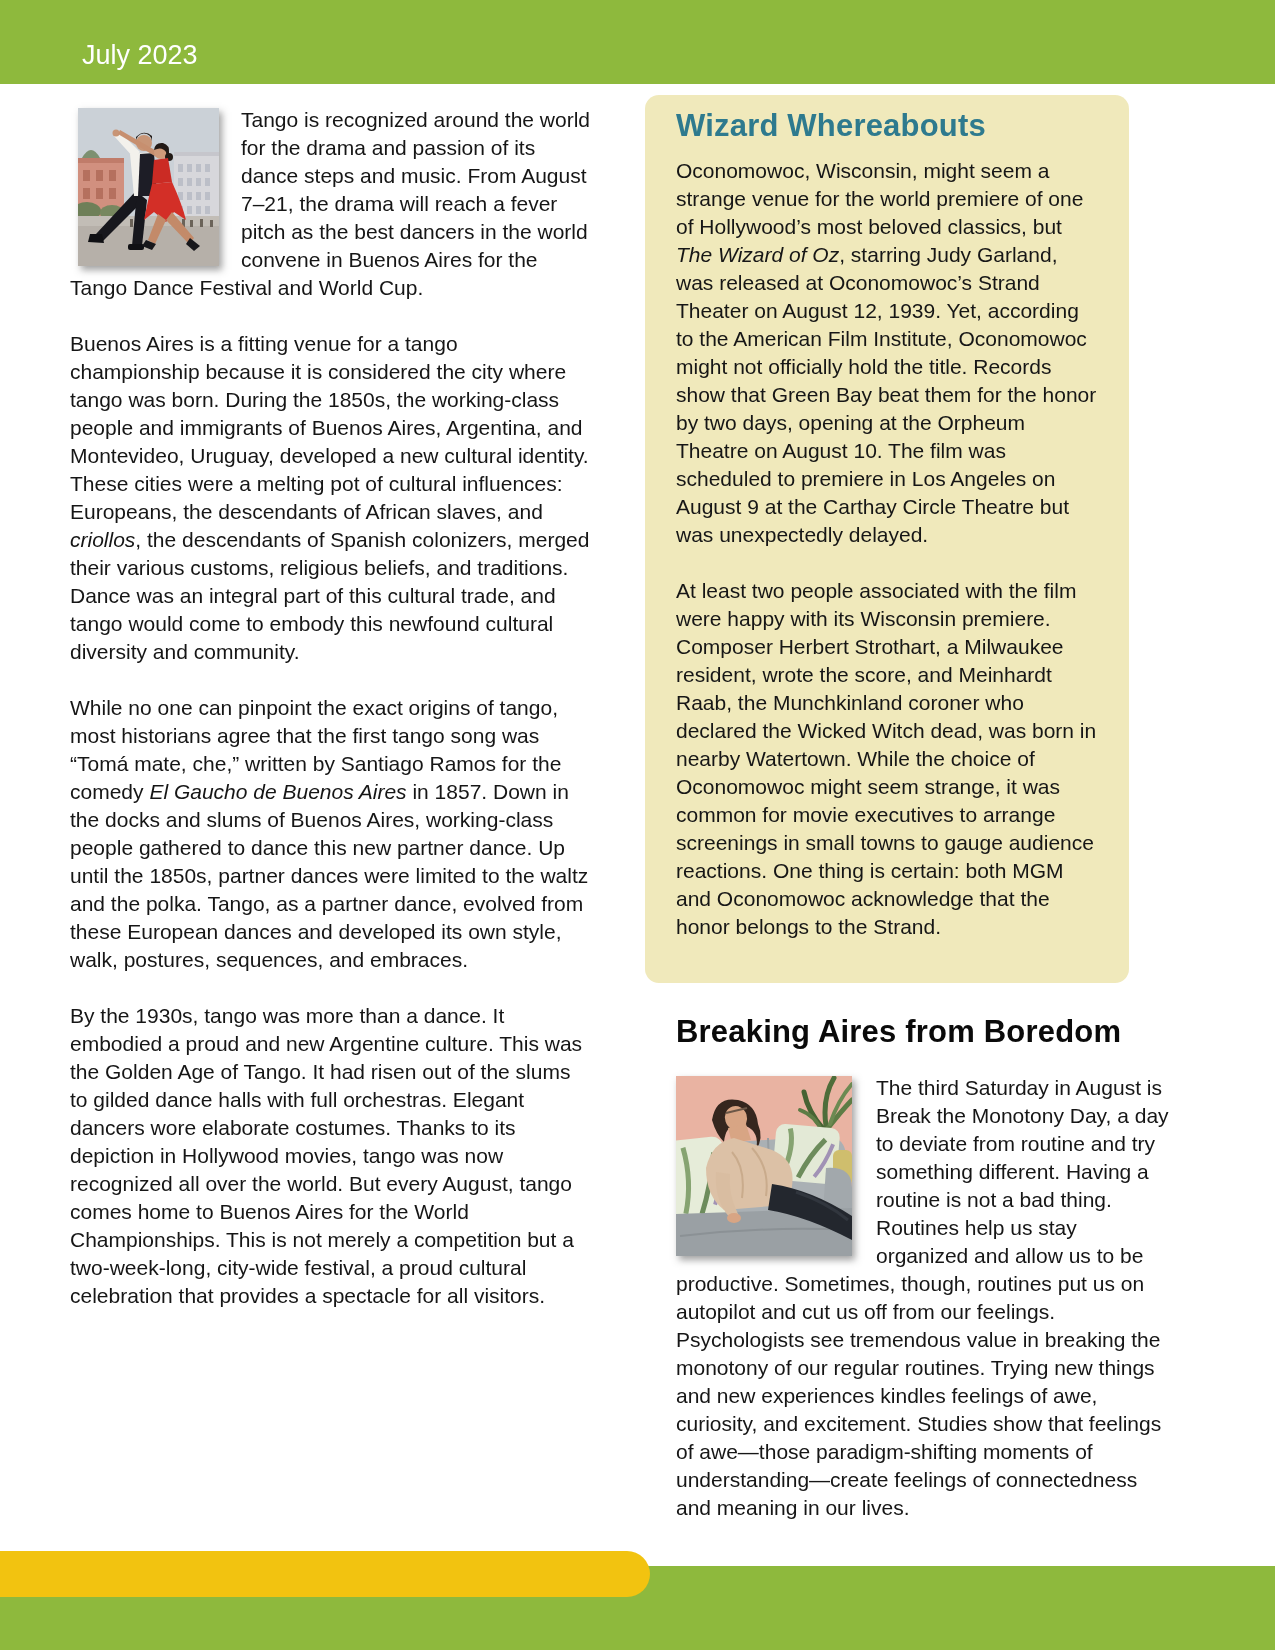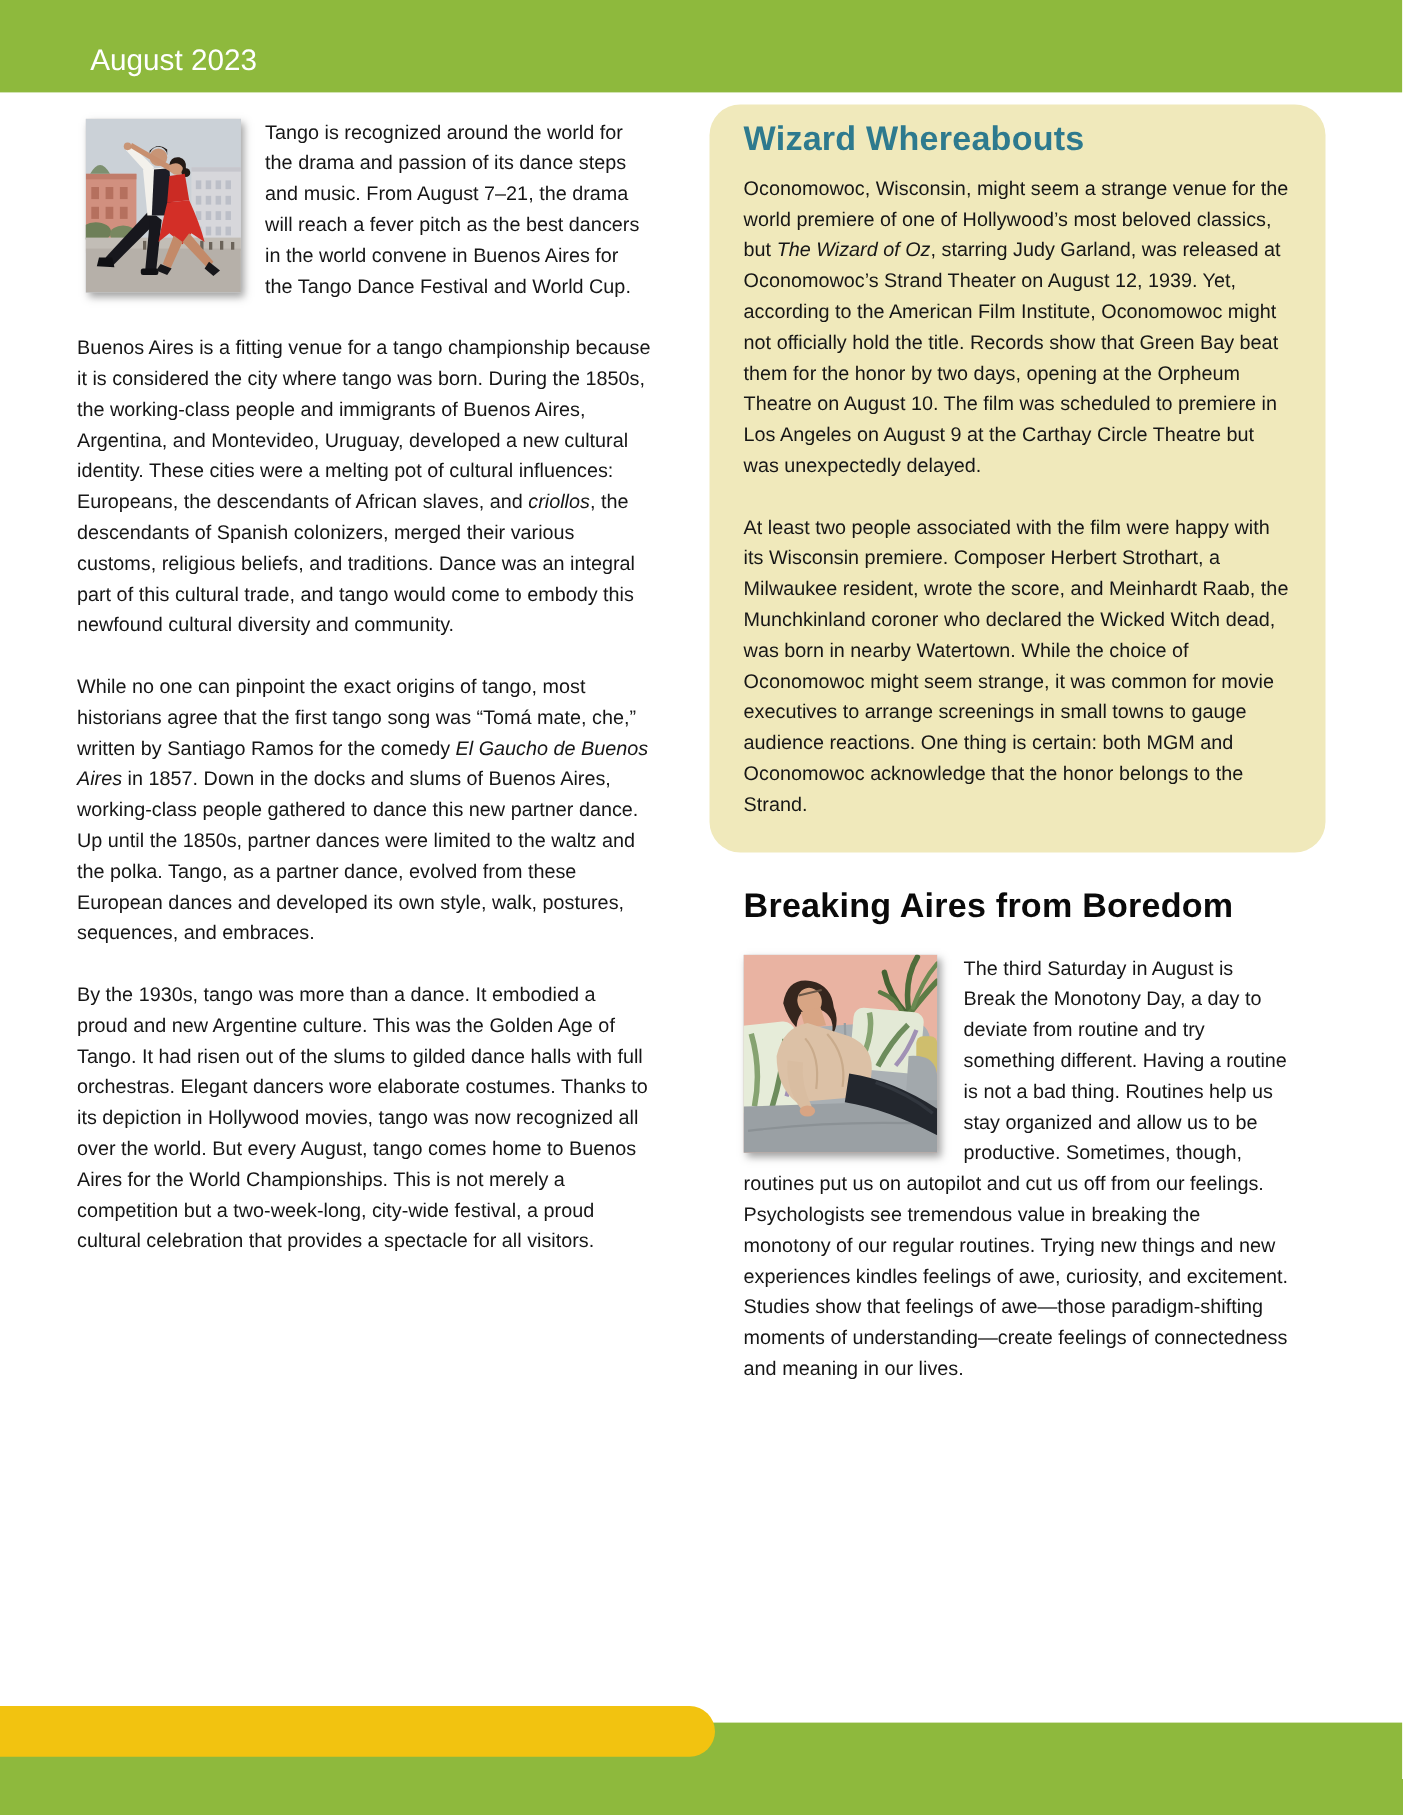--- a/index.html
+++ b/index.html
@@ -9,45 +9,45 @@
     overflow:hidden;font-family:"Liberation Sans","DejaVu Sans",sans-serif;
     color:#161616;
   }
   
   .header-bar{position:absolute;left:0;top:0;width:1275px;height:84px;background:#8eb93d;}
   .header-date{position:absolute;left:82px;top:42px;font-size:27px;line-height:27px;color:#ffffff;}
   
   .col-left{position:absolute;left:70px;top:106px;width:522px;}
   .col-right{position:absolute;left:645px;top:95px;width:560px;}
   h1.article-title{font-size:31px;line-height:34px;font-weight:bold;color:#0a0a0a;margin:0 0 25px 0;letter-spacing:.2px;}
-  p.body-text{font-size:18px;line-height:28px;margin:28px 0 0 0;}
+  p.body-text{font-size:21px;line-height:28px;margin:28px 0 0 0;}
   p.body-text:first-of-type{margin-top:0;}
   .float-photo{float:left;box-shadow:3px 4px 7px rgba(70,70,70,.5);background:#ccc;}
   .tango-photo{width:141px;height:158px;margin:2px 22px 6px 8px;}
   .couch-photo{width:176px;height:180px;margin:2px 24px 8px 0;}
   
   .wizard-box{
-    background:#f0e9bb;border-radius:28px;padding:14px 30px 30px 31px;
-    box-sizing:border-box;width:560px;
+    background:#f0e9bb;border-radius:14px;padding:14px 30px 42px 31px;
+    box-sizing:border-box;width:484px;
   }
   .wizard-title{font-size:31px;line-height:34px;font-weight:bold;color:#2e7a8e;margin:0 0 14px 0;letter-spacing:.2px;}
   .boredom-article{margin:32px 0 0 31px;width:496px;}
   
   .footer-green-bar{position:absolute;left:0;top:1566px;width:1275px;height:84px;background:#8eb93d;}
   .footer-gold-bar{position:absolute;left:0;top:1551px;width:650px;height:46px;background:#f2c310;border-radius:0 24px 24px 0;}
   svg{display:block;}
   i{}
 </style>
 </head>
 <body>
 
 <div class="page">
 
   <div class="header-bar">
-    <span class="header-date">August 2023</span>
+    <span class="header-date">July 2023</span>
   </div>
 
   <section class="col-left">
 
     <p class="body-text">
       <span class="float-photo tango-photo">
         <svg viewBox="0 0 141 158" width="141" height="158" aria-hidden="true">
           <rect width="141" height="158" fill="#cbd1d7"></rect>
 
           <g>

